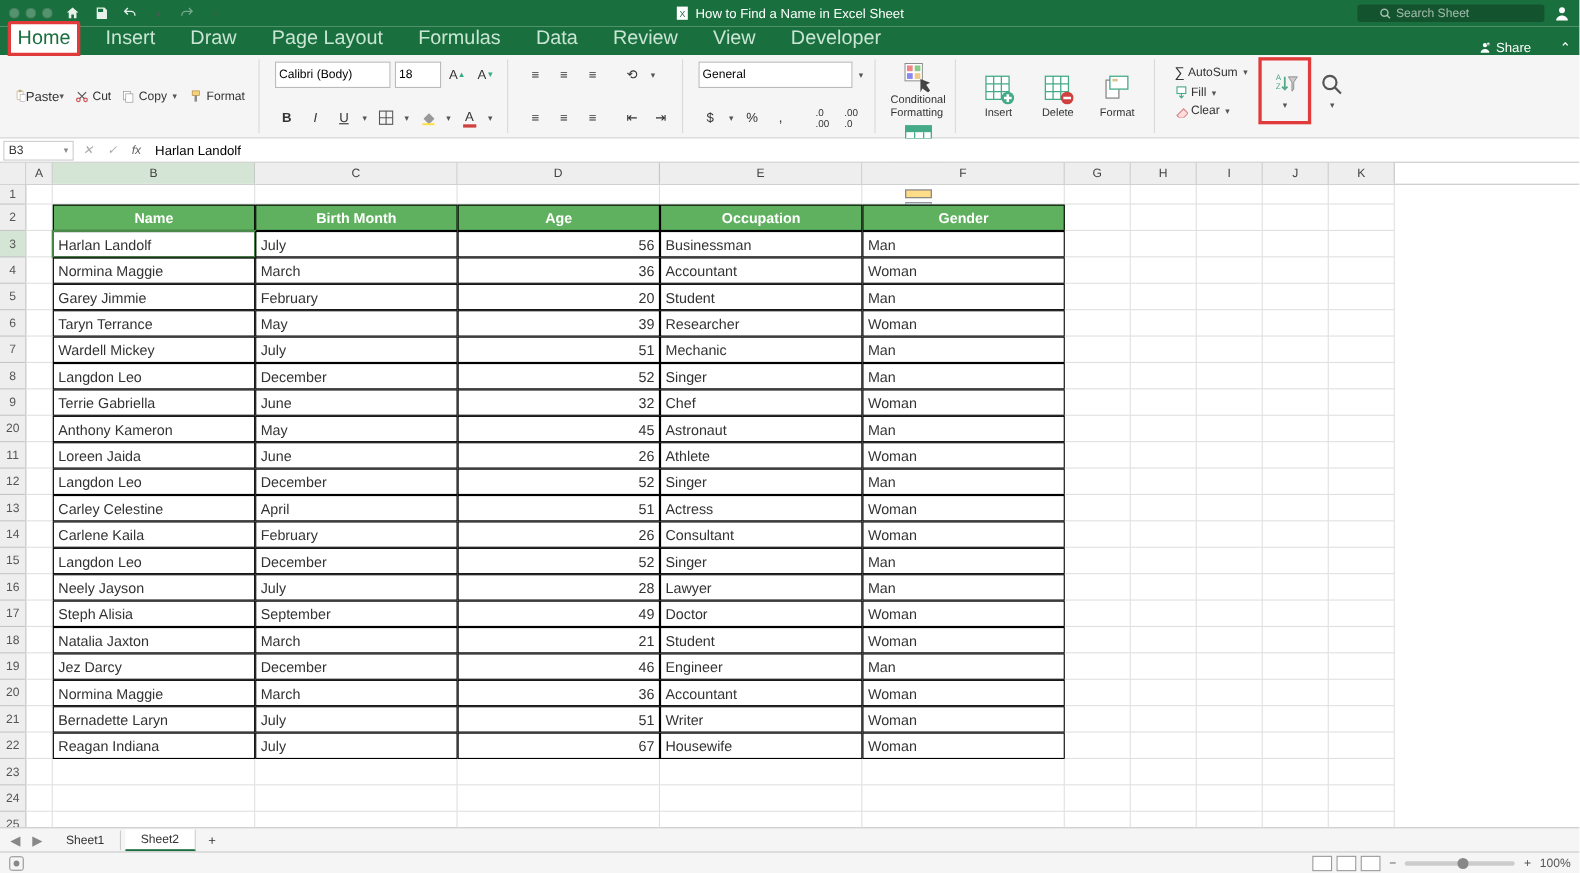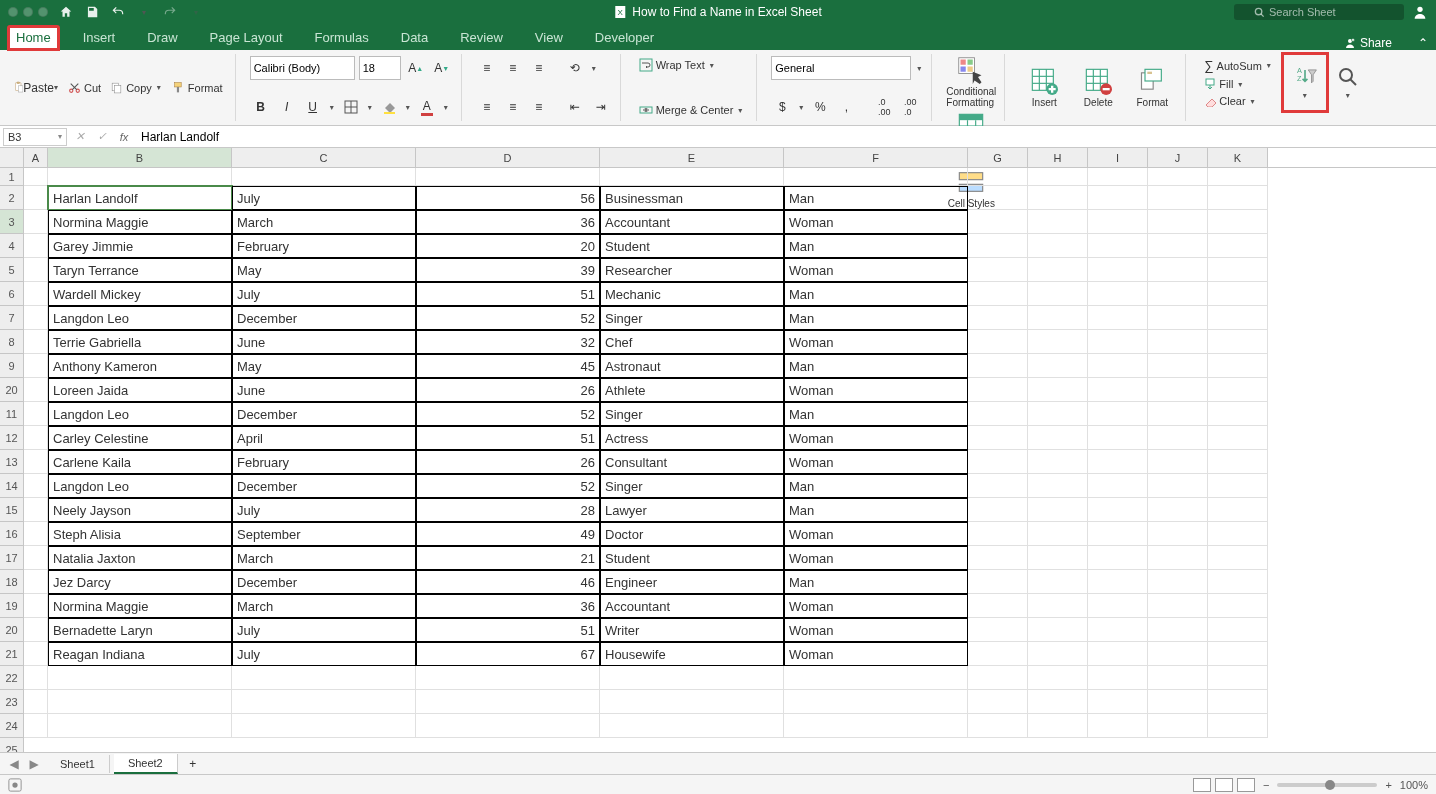--- a/index.html
+++ b/index.html
@@ -11,21 +11,21 @@
   .mac-dots { display: flex; gap: 5px; margin-right: 10px; }
   .dot { width: 10px; height: 10px; border-radius: 50%; background: rgba(255,255,255,0.25); border:1px solid rgba(0,0,0,0.15); }
   .qat { display: flex; gap: 10px; color: #fff; align-items: center; }
   .qat .ic { width: 16px; height: 16px; display: inline-flex; align-items: center; justify-content: center; opacity: .9; }
   .title-center { position: absolute; left: 50%; transform: translateX(-50%); color: #fff; font-size: 12px; display: flex; align-items: center; gap: 6px;}
   .title-right { margin-left: auto; display: flex; align-items: center; gap: 8px; color: rgba(255,255,255,.6);}
   .search-box { background: rgba(0,0,0,.25); border-radius: 3px; padding: 2px 20px; display: flex; align-items: center; gap: 4px; width: 170px; font-size: 11px; color: rgba(255,255,255,.6);}
   
   
   .tabs { height: 26px; background: #1a6f3e; display: flex; align-items: flex-end; padding: 0 8px; gap: 16px; position: relative;}
-  .tab { color: #c9e5d4; font-size: 13px; padding: 4px 8px 5px; cursor: pointer; }
+  .tab { color: #c9e5d4; font-size: 18px; padding: 4px 8px 5px; cursor: pointer; }
   .tab.active { background: #fff; color: #1a6f3e; font-weight: 500; border-radius: 2px 2px 0 0; padding-bottom: 5px;}
   .tab.highlighted { outline: 3px solid #e03a3a; outline-offset: -2px; }
   .share-btn { margin-left: auto; color: #fff; font-size: 12px; display:flex; align-items:center; gap:4px;}
   .collapse-btn { color: #fff; margin-left: 10px; }
 
   
   .ribbon { height: 76px; background: #f5f5f5; border-bottom: 1px solid #c8c8c8; display: flex; padding: 4px 6px; gap: 6px;}
   .rgroup { border-right: 1px solid #d9d9d9; padding: 2px 8px; display: flex; flex-direction: column; justify-content: space-between; }
   .rgroup:last-child { border-right: none; }
   .rgroup .row { display: flex; align-items: center; gap: 4px; }
@@ -261,38 +261,20 @@
     <div class="row">
       <span class="sq">≡</span>
       <span class="sq">≡</span>
       <span class="sq">≡</span>
       <span style="width:6px;"></span>
       <span class="sq">⇤</span>
       <span class="sq">⇥</span>
     </div>
   </div>
 
-  <div class="rgroup">
-    <div class="btn">
-          <svg width="14" height="14">
-            <rect x="1" y="1" width="12" height="12" fill="none" stroke="#4a8"></rect>
-            <path d="M3 5h6a2 2 0 010 4H7l1-1M7 9l1 1" fill="none" stroke="#555"></path>
-          </svg>
-          <span>Wrap Text</span>
-          <span class="dd"></span>
-        </div>
-    <div class="btn">
-          <svg width="14" height="14">
-            <rect x="1" y="4" width="12" height="6" fill="none" stroke="#4a8"></rect>
-            <path d="M4 7h2M8 7h2M6 5l1 2-1 2M8 5l-1 2 1 2" stroke="#555" fill="none"></path>
-          </svg>
-          <span>Merge &amp; Center</span>
-          <span class="dd"></span>
-        </div>
-  </div>
 
   <div class="rgroup">
     <div class="row">
           <input class="sel" style="width: 140px;" value="General">
           <span class="dd"></span>
         </div>
     <div class="row">
       <span class="sq">$</span>
           <span class="dd"></span>
       <span class="sq">%</span>
@@ -483,20 +465,33 @@
           <div class="cell cE"></div>
           <div class="cell cF"></div>
           <div class="cell cG"></div>
           <div class="cell cH"></div>
           <div class="cell cI"></div>
           <div class="cell cJ"></div>
           <div class="cell cK"></div>
         </div>
         <div class="row">
           <div class="cell cA"></div>
+          <div class="cell cB tbl-hdr">Name</div>
+          <div class="cell cC tbl-hdr">Birth Month</div>
+          <div class="cell cD tbl-hdr">Age</div>
+          <div class="cell cE tbl-hdr">Occupation</div>
+          <div class="cell cF tbl-hdr">Gender</div>
+          <div class="cell cG"></div>
+          <div class="cell cH"></div>
+          <div class="cell cI"></div>
+          <div class="cell cJ"></div>
+          <div class="cell cK"></div>
+        </div>
+        <div class="row">
+          <div class="cell cA"></div>
           <div class="cell cB tbl-cell sel-cell">Harlan Landolf</div>
           <div class="cell cC tbl-cell">July</div>
           <div class="cell cD tbl-cell right">56</div>
           <div class="cell cE tbl-cell">Businessman</div>
           <div class="cell cF tbl-cell">Man</div>
           <div class="cell cG"></div>
           <div class="cell cH"></div>
           <div class="cell cI"></div>
           <div class="cell cJ"></div>
           <div class="cell cK"></div>

